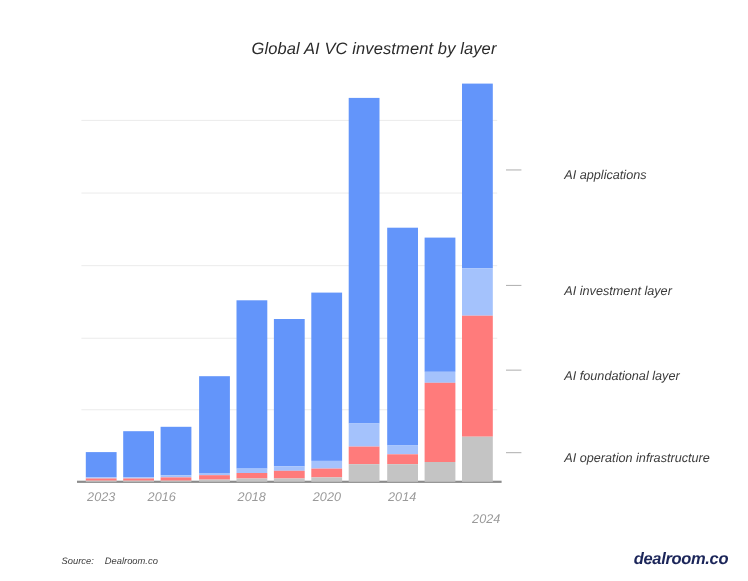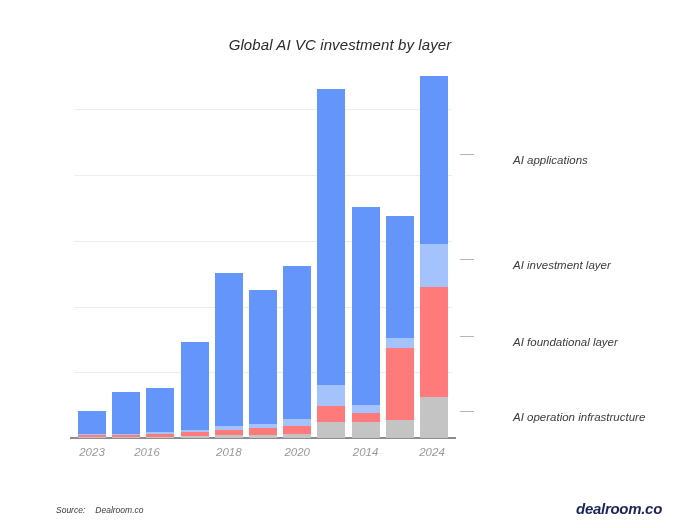--- a/index.html
+++ b/index.html
@@ -214,21 +214,21 @@
           <div class="seg" style="background: rgb(164, 194, 252); height: 42.7304px;"></div>
           <div class="seg" style="background: rgb(99, 149, 250); height: 167.635px;"></div>
         </div>
       </div>
     <div id="xticks">
         <div class="xtick" style="left: -12px;">2023</div>
         <div class="xtick" style="left: 43px;">2016</div>
         <div class="xtick" style="left: 124.8px;">2018</div>
         <div class="xtick" style="left: 193.2px;">2020</div>
         <div class="xtick" style="left: 261.6px;">2014</div>
-        <div class="xtick" style="left: 328px;">2024</div>
+        <div class="xtick" style="left: 338px; margin-top: 20px;">2024</div>
       </div>
   </div>
 
   <div id="legend">
       <div class="legend-item" style="left: 460px; top: 160.252px; transform: translateY(-50%);">
         <span class="legend-line"></span>
         <span class="legend-label">AI applications</span>
       </div>
       <div class="legend-item" style="left: 460px; top: 265.435px; transform: translateY(-50%);">
         <span class="legend-line"></span>

